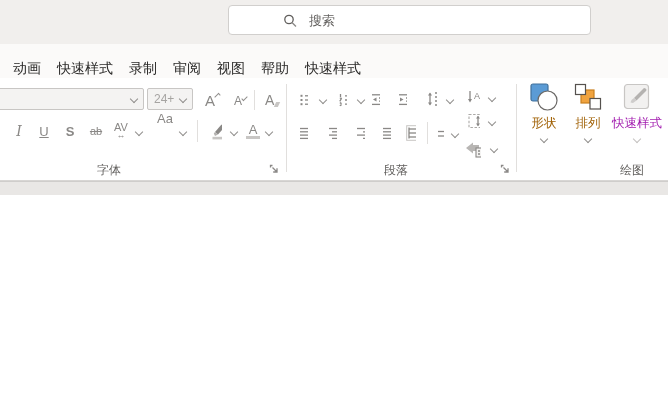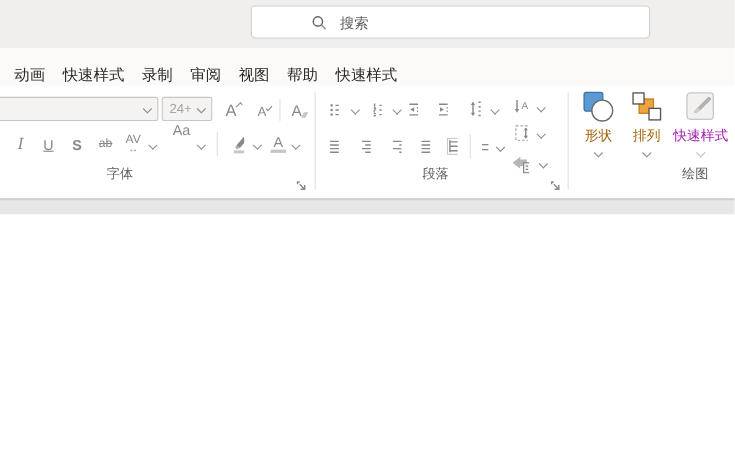--- a/index.html
+++ b/index.html
@@ -16,21 +16,21 @@
   
   .tabrow{position:absolute;left:0;top:44px;width:668px;height:34px;background:#fbfaf9;
           display:flex;align-items:flex-end;gap:16px;padding-left:13px;box-sizing:border-box;}
   .tab{font-size:14px;color:#2b2a29;white-space:nowrap;cursor:default;}
   
   .ribbon{position:absolute;left:0;top:78px;width:668px;height:103px;background:#fff;
           border-bottom:1px solid #d8d6d4;box-sizing:border-box;}
   .abs{position:absolute;}
   .gsep{position:absolute;top:6px;height:88px;width:1px;background:#e1dfdd;}
   .vdiv{position:absolute;width:1px;background:#e1dfdd;}
-  .glabel{position:absolute;top:72px;font-size:12px;color:#605e5c;white-space:nowrap;}
+  .glabel{position:absolute;top:84px;font-size:12px;color:#605e5c;white-space:nowrap;}
   .combo{position:absolute;top:10px;height:22px;background:#f4f3f2;border:1px solid #c8c6c4;
          border-radius:2px;box-sizing:border-box;display:flex;align-items:center;
          color:#a6a4a2;font-size:12px;padding:0 6px;justify-content:space-between;}
   .ib{position:absolute;display:flex;align-items:center;justify-content:center;color:#8a8886;}
   .chv,.chva{display:inline-block;width:5px;height:5px;border-right:1.2px solid #918f8d;
              border-bottom:1.2px solid #918f8d;transform:rotate(45deg);}
   .chva{position:absolute;}
   .chvup{transform:rotate(225deg);}
   .faint .chva,.faint .chv{border-color:#c3c1bf;}
   .it{font-family:"DejaVu Serif","Liberation Serif",serif;font-style:italic;font-size:14px;}

